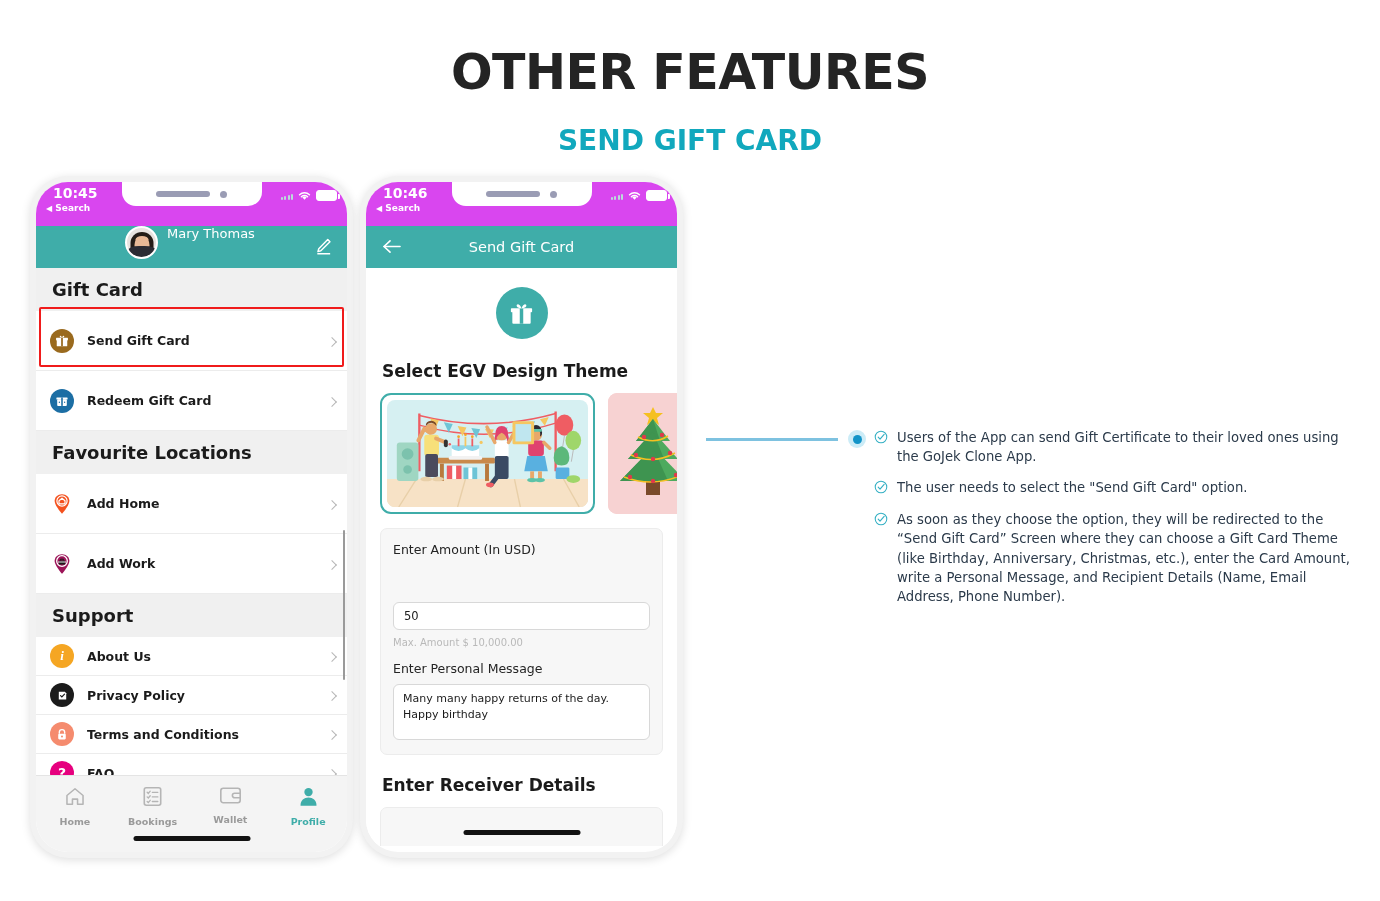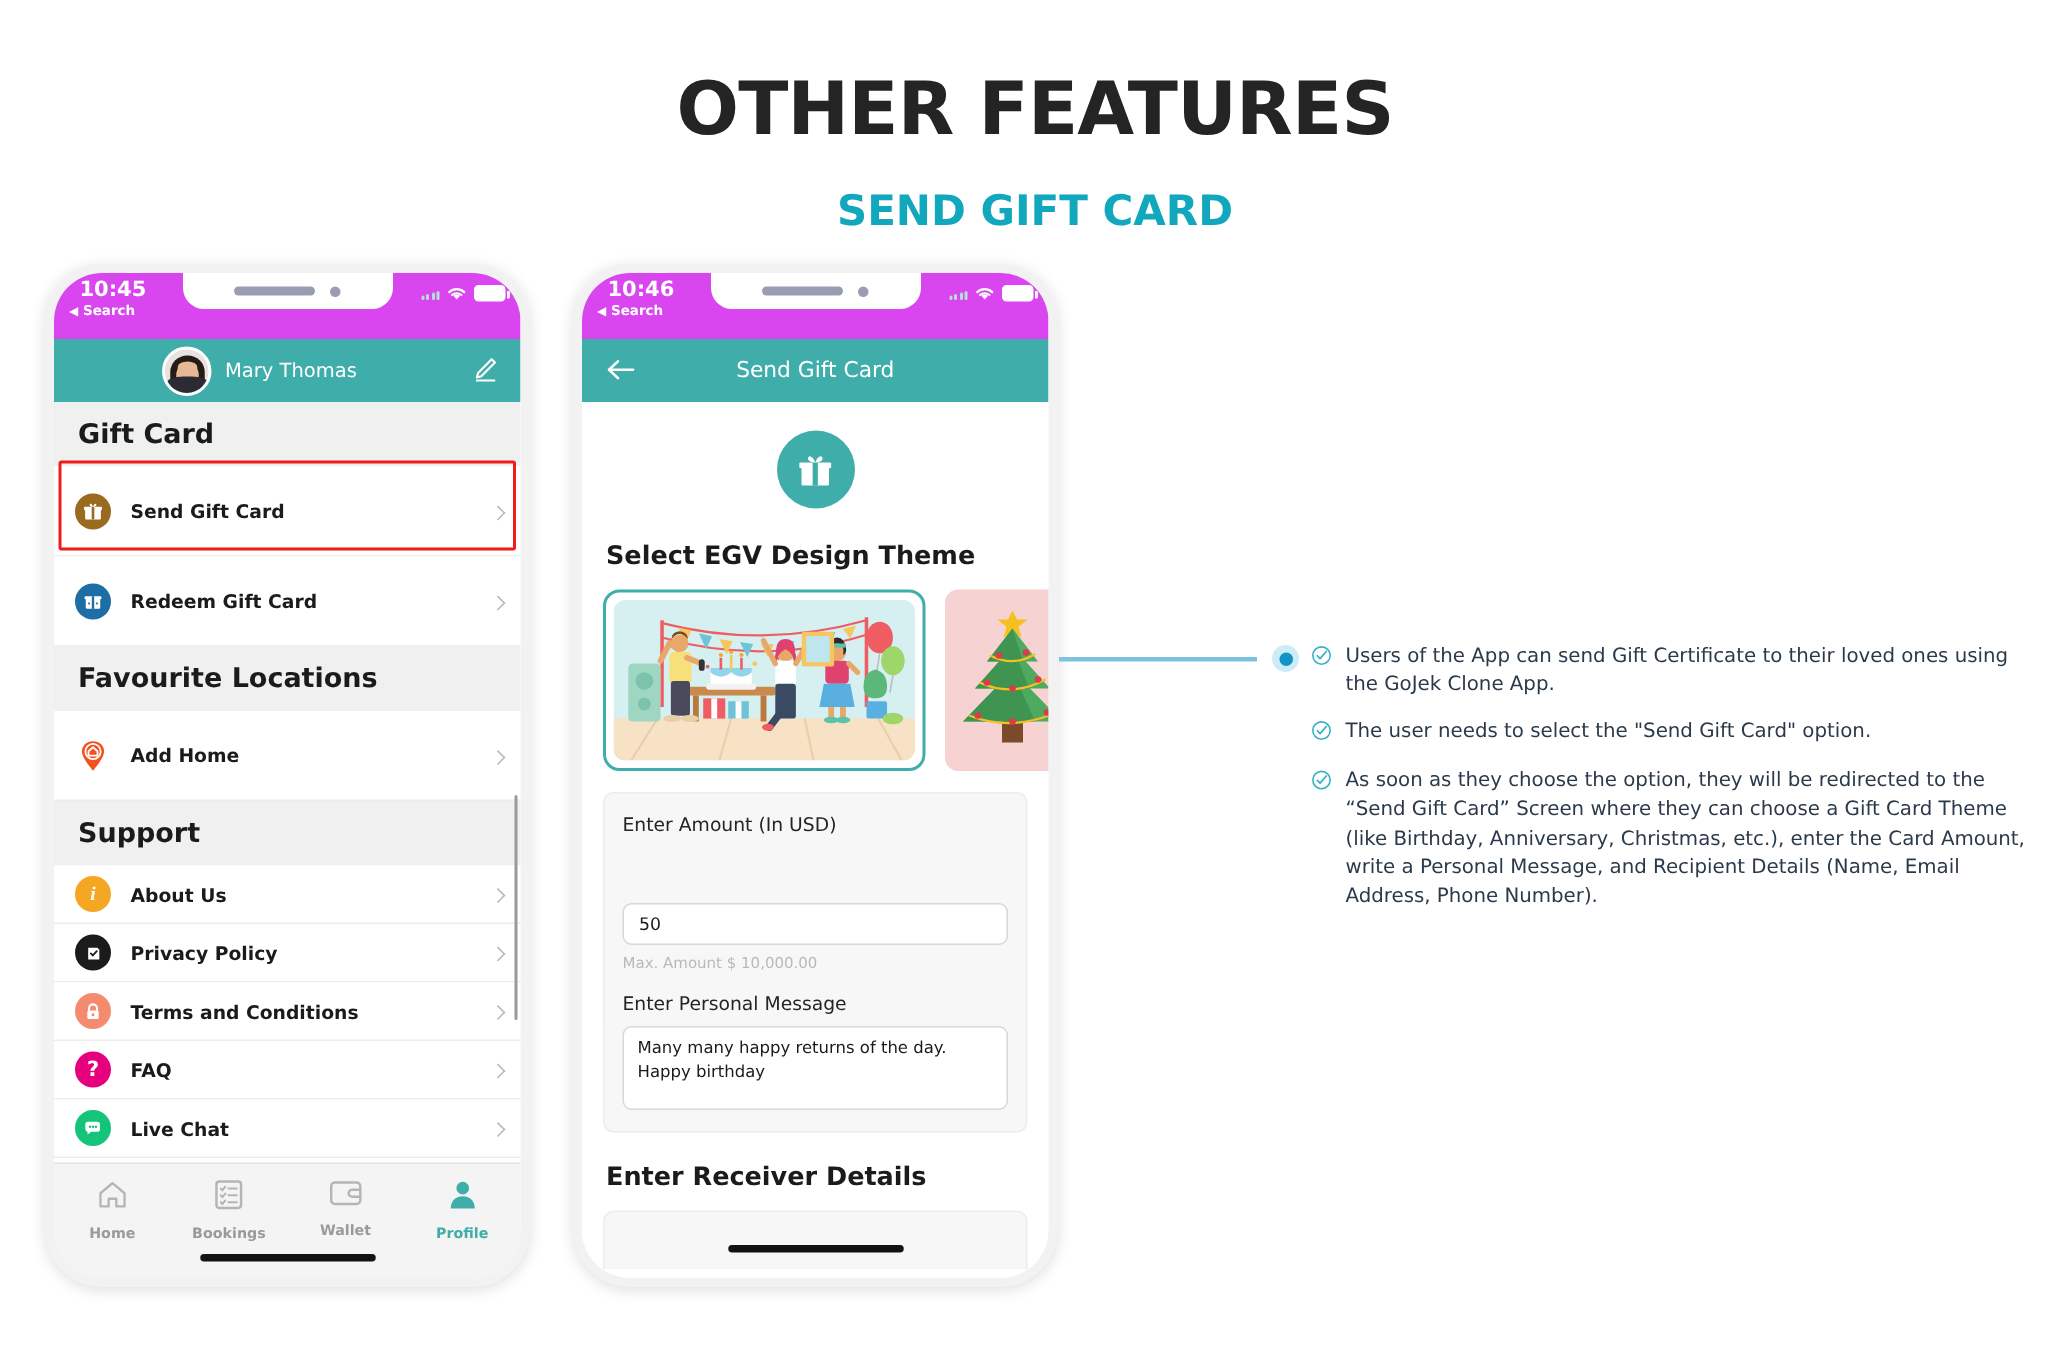--- a/index.html
+++ b/index.html
@@ -37,21 +37,21 @@
     padding: 6px;
   }
   .phone-inner {
     position: relative;
     width: 100%; height: 100%;
     background: #ffffff;
     border-radius: 32px;
     overflow: hidden;
   }
   #phone-left  { left: 30px; top: 176px; }
-  #phone-right { left: 382px; top: 176px; }
+  #phone-right { left: 360px; top: 176px; }
 
   .notch {
     position: absolute; top: 0; left: 50%; transform: translateX(-50%);
     width: 140px; height: 24px;
     background: #ffffff;
     border-bottom-left-radius: 14px; border-bottom-right-radius: 14px;
     z-index: 30;
     display: flex; align-items: center; justify-content: center; gap: 10px;
   }
   .notch .speaker { width: 54px; height: 6px; border-radius: 3px; background: #9a9cb4; }
@@ -84,21 +84,21 @@
     position: relative; background: #ffffff;
   }
   .batt:after {
     content:""; position:absolute; right:-3.5px; top:3px;
     width:2px;height:5px;background:#ffffff;border-radius:0 1px 1px 0;
   }
 
   
   .profile-header {
     background: #3fada9; height: 42px;
-    display: flex; align-items: center; padding: 0 16px;
+    display: flex; align-items: flex-start; padding: 0 33px;
     position: relative;
   }
   .avatar {
     width: 33px; height: 33px; border-radius: 50%;
     background: #e8e3e0; border: 2px solid #ffffff;
     margin-left: 56px; overflow: hidden; position: relative; flex: none;
   }
   .avatar .face {
     position:absolute; left:50%; top:9px; transform:translateX(-50%);
     width:15px;height:16px;border-radius:50% 50% 45% 45%; background:#e8b896;
@@ -349,20 +349,33 @@
           <svg width="22" height="22" viewBox="0 0 22 22">
             <path d="M11 1.2 C6.6 1.2 3.6 4.4 3.6 8 C3.6 12.4 11 20.8 11 20.8 C11 20.8 18.4 12.4 18.4 8 C18.4 4.4 15.4 1.2 11 1.2 Z" fill="#f4511e"></path>
             <circle cx="11" cy="8" r="5.1" fill="none" stroke="#fff" stroke-width="1.2"></circle>
             <path d="M11 5.2 L14 7.8 L14 10.8 L8 10.8 L8 7.8 Z" fill="none" stroke="#fff" stroke-width="1.2" stroke-linejoin="round"></path>
           </svg>
         </span>
         <span class="lbl">Add Home</span>
         <span class="chev"></span>
       </div>
 
+      <div class="row tall">
+        <span class="ico" style="background:transparent">
+          <svg width="22" height="22" viewBox="0 0 22 22">
+            <path d="M11 1.2 C6.6 1.2 3.6 4.4 3.6 8 C3.6 12.4 11 20.8 11 20.8 C11 20.8 18.4 12.4 18.4 8 C18.4 4.4 15.4 1.2 11 1.2 Z" fill="#9c1458"></path>
+            <circle cx="11" cy="8" r="5.3" fill="none" stroke="#fff" stroke-width="1.3"></circle>
+            <rect x="7.8" y="7.4" width="6.4" height="4" rx="0.5" fill="#1b1b1b"></rect>
+            <path d="M9.6 7.4 L9.6 6.2 L12.4 6.2 L12.4 7.4" fill="none" stroke="#1b1b1b" stroke-width="1"></path>
+            <line x1="7" y1="9" x2="15" y2="9" stroke="#fff" stroke-width="0.9"></line>
+          </svg>
+        </span>
+        <span class="lbl">Add Work</span>
+        <span class="chev"></span>
+      </div>
 
       <div class="section-head">Support</div>
 
       <div class="row">
         <span class="ico" style="background:#f5a623">
           <span style="font-style:italic;font-weight:bold;font-size:13px;font-family:'Liberation Serif',serif">i</span>
         </span>
         <span class="lbl">About Us</span>
         <span class="chev"></span>
       </div>

